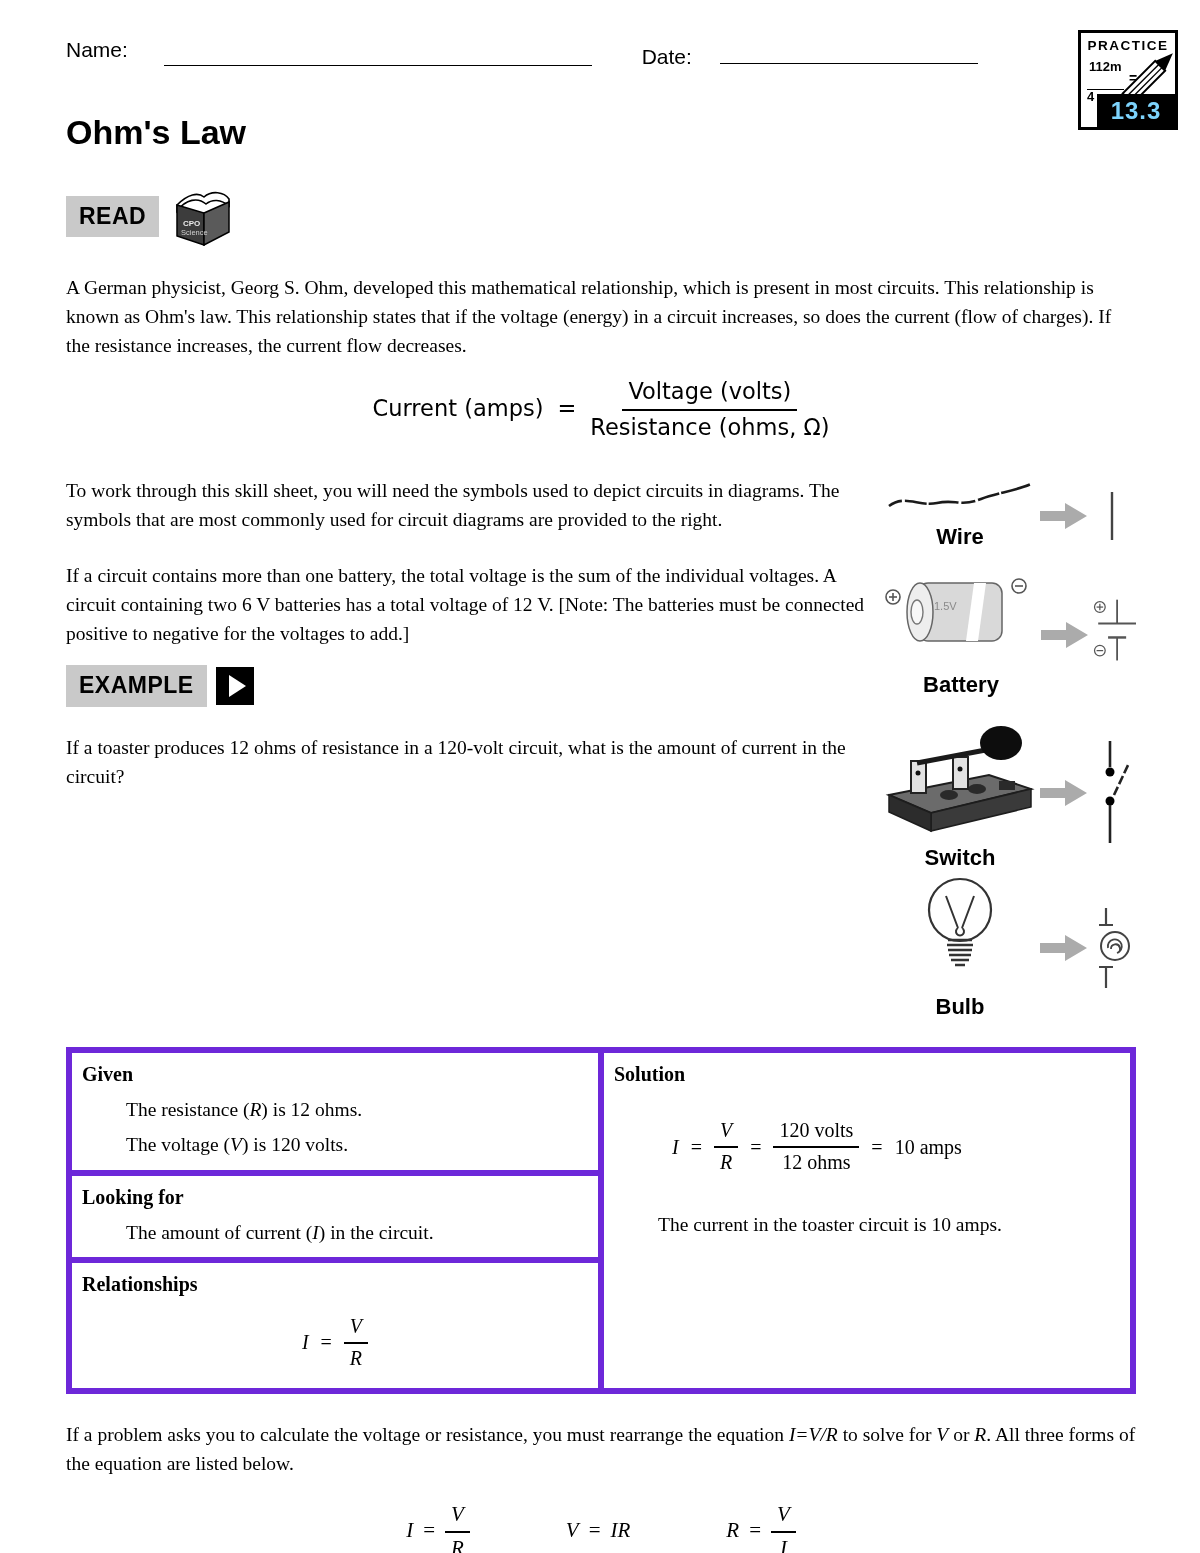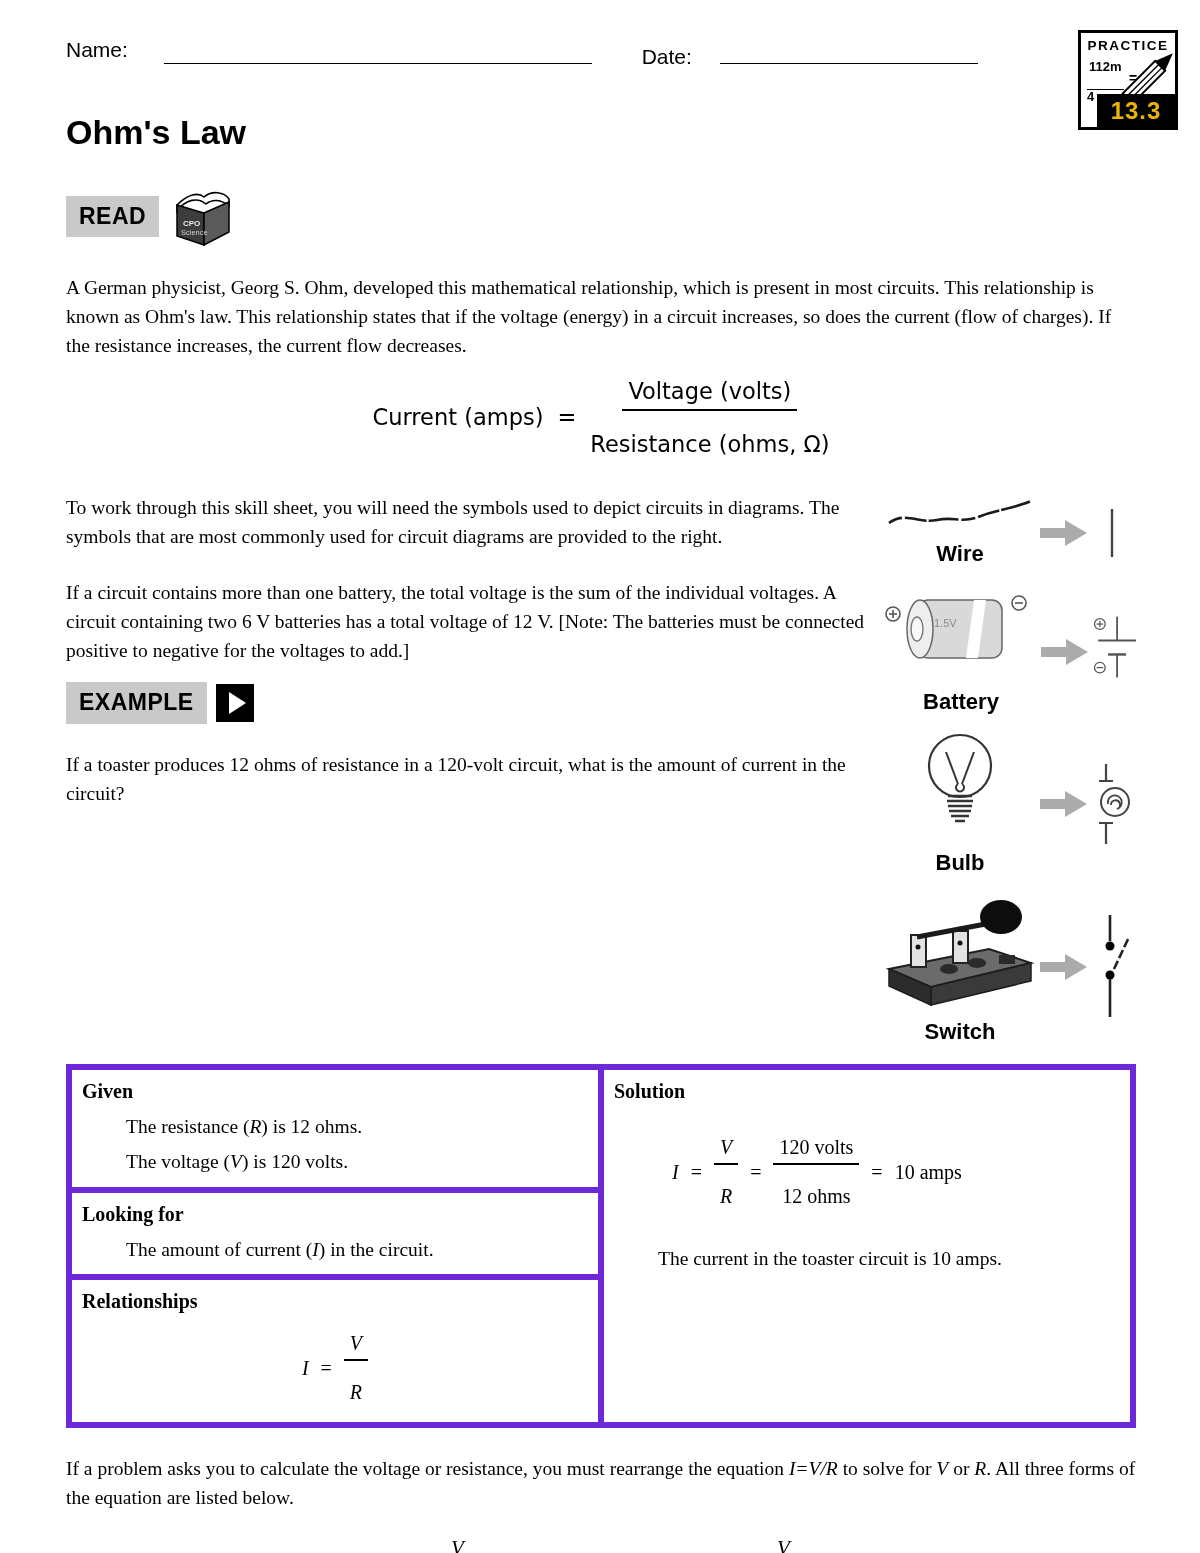--- a/index.html
+++ b/index.html
@@ -11,21 +11,21 @@
     background:#ffffff;
     color:#000;
     font-family:"Liberation Serif", serif;
     font-size:19.5px;
     line-height:1.5;
     padding:34px 64px 20px 66px;
     overflow:hidden;
   }
   
   .hdr { display:flex; align-items:flex-start; font-family:"Liberation Sans", sans-serif; font-size:21px; }
-  .hdr-left { display:flex; flex:1.55; align-items:flex-start;gap:8px; }
+  .hdr-left { display:flex; flex:1.55; align-items:flex-end;gap:8px; }
   .hdr-right { display:flex; flex:1; align-items:baseline; margin-left:42px; }
   .hdr-label { white-space:nowrap; }
   .blank-line { flex:1; border-bottom:1.6px solid #000; height:30px; margin:0 8px 0 28px; }
   .corner-badge {
     position:absolute; top:30px; right:22px;
     width:100px; height:100px;
     border:3.5px solid #000; background:#fff;
   }
   .corner-title {
     font-family:"Liberation Sans", sans-serif; font-weight:bold;
@@ -34,21 +34,21 @@
   .corner-frac-wrap { position:relative; height:56px; }
   .corner-frac {
     position:absolute; left:6px; top:4px;
     font-family:"Liberation Sans", sans-serif; font-weight:bold; font-size:13px; line-height:1.15;
   }
   .corner-frac .t { border-bottom:1.6px solid #000; padding:0 2px 14px; }
   .corner-eq { position:absolute; left:48px; top:12px; font-weight:bold; font-family:"Liberation Sans", sans-serif; font-size:14px;}
   .corner-pencil { position:absolute; right:1px; top:-6px; }
   .corner-num {
     position:absolute; bottom:0; left:16px; right:0; height:33px; background:#000;
-    color:#eab308; font-family:"Liberation Sans", sans-serif; font-weight:bold;
+    color:#7dd3fc; font-family:"Liberation Sans", sans-serif; font-weight:bold;
     font-size:24px; text-align:center; line-height:33px; letter-spacing:1px;
   }
   
   .doc-title { font-family:"Liberation Sans", sans-serif; font-weight:bold; font-size:34px; margin-top:34px; }
   .badge-row { display:flex; align-items:center; gap:9px; }
   .badge {
     display:inline-block; background:#c9c9c9; color:#000;
     font-family:"Liberation Sans", sans-serif; font-weight:bold; font-size:23px;
     padding:3px 13px 4px; letter-spacing:0.5px;
   }
@@ -56,21 +56,21 @@
   
   .para { margin-top:27px; }
   
   .main-eq {
     margin-top:16px;
     display:flex; justify-content:center; align-items:center; gap:14px;
     font-family:"DejaVu Sans", sans-serif; font-size:22.5px;
   }
   .frac { display:inline-flex; flex-direction:column; align-items:center; vertical-align:middle; text-align:center; line-height:1.35; }
   .frac .num { border-bottom:2px solid #000; padding:0 6px 2px; }
-  .frac .den { padding-top:18px; }
+  .frac .den { padding-top:1px; }
   
   .content-zone { margin-top:34px; }
   .content-zone::after { content:""; display:block; clear:both; }
   .symbols-col { float:right; width:255px; margin-left:14px; margin-top:2px; }
   .sym-row { display:flex; align-items:center; }
   .sym-draw { width:158px; text-align:center; }
   .sym-label { font-family:Liberation Sans, sans-serif; font-weight:bold; font-size:22px; margin-top:-2px; }
   .sym-arrow { width:50px; display:flex; justify-content:center; }
   .sym-schem { width:46px; display:flex; justify-content:center; }
   .left-flow { overflow:visible; }
@@ -200,46 +200,20 @@
           <svg width="56" height="94" viewBox="0 0 56 94">
             <circle cx="12" cy="13" r="6.5" fill="none" stroke="#555" stroke-width="1.5"></circle>
             <line x1="8" y1="13" x2="16" y2="13" stroke="#555" stroke-width="1.5"></line>
             <line x1="12" y1="9" x2="12" y2="17" stroke="#555" stroke-width="1.5"></line>
             <line x1="33" y1="4" x2="33" y2="33" stroke="#555" stroke-width="2.2"></line>
             <line x1="10" y1="33" x2="56" y2="33" stroke="#555" stroke-width="2.4"></line>
             <line x1="22" y1="50" x2="44" y2="50" stroke="#555" stroke-width="3"></line>
             <line x1="33" y1="50" x2="33" y2="78" stroke="#555" stroke-width="2.2"></line>
             <circle cx="12" cy="66" r="6.5" fill="none" stroke="#555" stroke-width="1.5"></circle>
             <line x1="8" y1="66" x2="16" y2="66" stroke="#555" stroke-width="1.5"></line>
-          </svg>
-        </div>
-      </div>
-
-      <div class="sym-row" style="margin-bottom:8px;">
-        <div class="sym-draw">
-          <svg width="90" height="110" viewBox="0 0 90 110">
-            <circle cx="45" cy="36" r="31" fill="none" stroke="#333" stroke-width="2.2"></circle>
-            <path d="M31,22 L43,54 M59,22 L47,54 M43,54 a4,4 0 1 0 4,0" fill="none" stroke="#333" stroke-width="2"></path>
-            <path d="M33,66 h24 M32,71 h26 M33,76 h24 M34,81 h22 M36,86 h18 M40,91 h10" stroke="#333" stroke-width="2.4" fill="none"></path>
-          </svg>
-          <div class="sym-label">Bulb</div>
-        </div>
-        <div class="sym-arrow">
-          <svg width="48" height="32" viewBox="0 0 48 32">
-            <polygon points="0,11 25,11 25,3 47,16 25,29 25,21 0,21" fill="#ababab"></polygon>
-          </svg>
-        </div>
-        <div class="sym-schem">
-          <svg width="46" height="84" viewBox="0 0 46 84">
-            <line x1="17" y1="2" x2="17" y2="19" stroke="#444" stroke-width="2.2"></line>
-            <line x1="10" y1="19" x2="24" y2="19" stroke="#444" stroke-width="2"></line>
-            <circle cx="26" cy="40" r="14" fill="none" stroke="#444" stroke-width="2"></circle>
-            <path d="M19,42 a7,7 0 1 1 9,5 a4.5,4.5 0 1 0 -6,-4" fill="none" stroke="#444" stroke-width="1.8"></path>
-            <line x1="10" y1="61" x2="24" y2="61" stroke="#444" stroke-width="2"></line>
-            <line x1="17" y1="61" x2="17" y2="82" stroke="#444" stroke-width="2.2"></line>
           </svg>
         </div>
       </div>
 
       <div class="sym-row">
         <div class="sym-draw">
           <svg width="158" height="122" viewBox="0 0 158 122">
             <polygon points="8,82 108,62 150,76 50,100" fill="#6b6b6b" stroke="#1d1d1d" stroke-width="2"></polygon>
             <polygon points="50,100 150,76 150,94 50,118" fill="#3a3a3a" stroke="#1d1d1d" stroke-width="1.5"></polygon>
             <polygon points="8,82 50,100 50,118 8,99" fill="#2c2c2c" stroke="#1d1d1d" stroke-width="1.5"></polygon>
@@ -260,20 +234,46 @@
             <polygon points="0,11 25,11 25,3 47,16 25,29 25,21 0,21" fill="#ababab"></polygon>
           </svg>
         </div>
         <div class="sym-schem">
           <svg width="44" height="108" viewBox="0 0 44 108">
             <line x1="20" y1="2" x2="20" y2="28" stroke="#222" stroke-width="2.6"></line>
             <circle cx="20" cy="33" r="4.5" fill="#000"></circle>
             <line x1="24" y1="56" x2="39" y2="24" stroke="#222" stroke-width="2.6" stroke-dasharray="9 3"></line>
             <circle cx="20" cy="62" r="4.5" fill="#000"></circle>
             <line x1="20" y1="66" x2="20" y2="104" stroke="#222" stroke-width="2.6"></line>
+          </svg>
+        </div>
+      </div>
+
+      <div class="sym-row" style="margin-bottom:8px;">
+        <div class="sym-draw">
+          <svg width="90" height="110" viewBox="0 0 90 110">
+            <circle cx="45" cy="36" r="31" fill="none" stroke="#333" stroke-width="2.2"></circle>
+            <path d="M31,22 L43,54 M59,22 L47,54 M43,54 a4,4 0 1 0 4,0" fill="none" stroke="#333" stroke-width="2"></path>
+            <path d="M33,66 h24 M32,71 h26 M33,76 h24 M34,81 h22 M36,86 h18 M40,91 h10" stroke="#333" stroke-width="2.4" fill="none"></path>
+          </svg>
+          <div class="sym-label">Bulb</div>
+        </div>
+        <div class="sym-arrow">
+          <svg width="48" height="32" viewBox="0 0 48 32">
+            <polygon points="0,11 25,11 25,3 47,16 25,29 25,21 0,21" fill="#ababab"></polygon>
+          </svg>
+        </div>
+        <div class="sym-schem">
+          <svg width="46" height="84" viewBox="0 0 46 84">
+            <line x1="17" y1="2" x2="17" y2="19" stroke="#444" stroke-width="2.2"></line>
+            <line x1="10" y1="19" x2="24" y2="19" stroke="#444" stroke-width="2"></line>
+            <circle cx="26" cy="40" r="14" fill="none" stroke="#444" stroke-width="2"></circle>
+            <path d="M19,42 a7,7 0 1 1 9,5 a4.5,4.5 0 1 0 -6,-4" fill="none" stroke="#444" stroke-width="1.8"></path>
+            <line x1="10" y1="61" x2="24" y2="61" stroke="#444" stroke-width="2"></line>
+            <line x1="17" y1="61" x2="17" y2="82" stroke="#444" stroke-width="2.2"></line>
           </svg>
         </div>
       </div>
     </div>
 
     <div class="left-flow">
       <p>To work through this skill sheet, you will need the symbols used to depict circuits in diagrams. The symbols that are most commonly used for circuit diagrams are provided to the right.</p>
       <p style="margin-top:26px;">If a circuit contains more than one battery, the total voltage is the sum of the individual voltages. A circuit containing two 6 V batteries has a total voltage of 12 V. [Note: The batteries must be connected positive to negative for the voltages to add.]</p>
 
       <div class="badge-row example-row">

